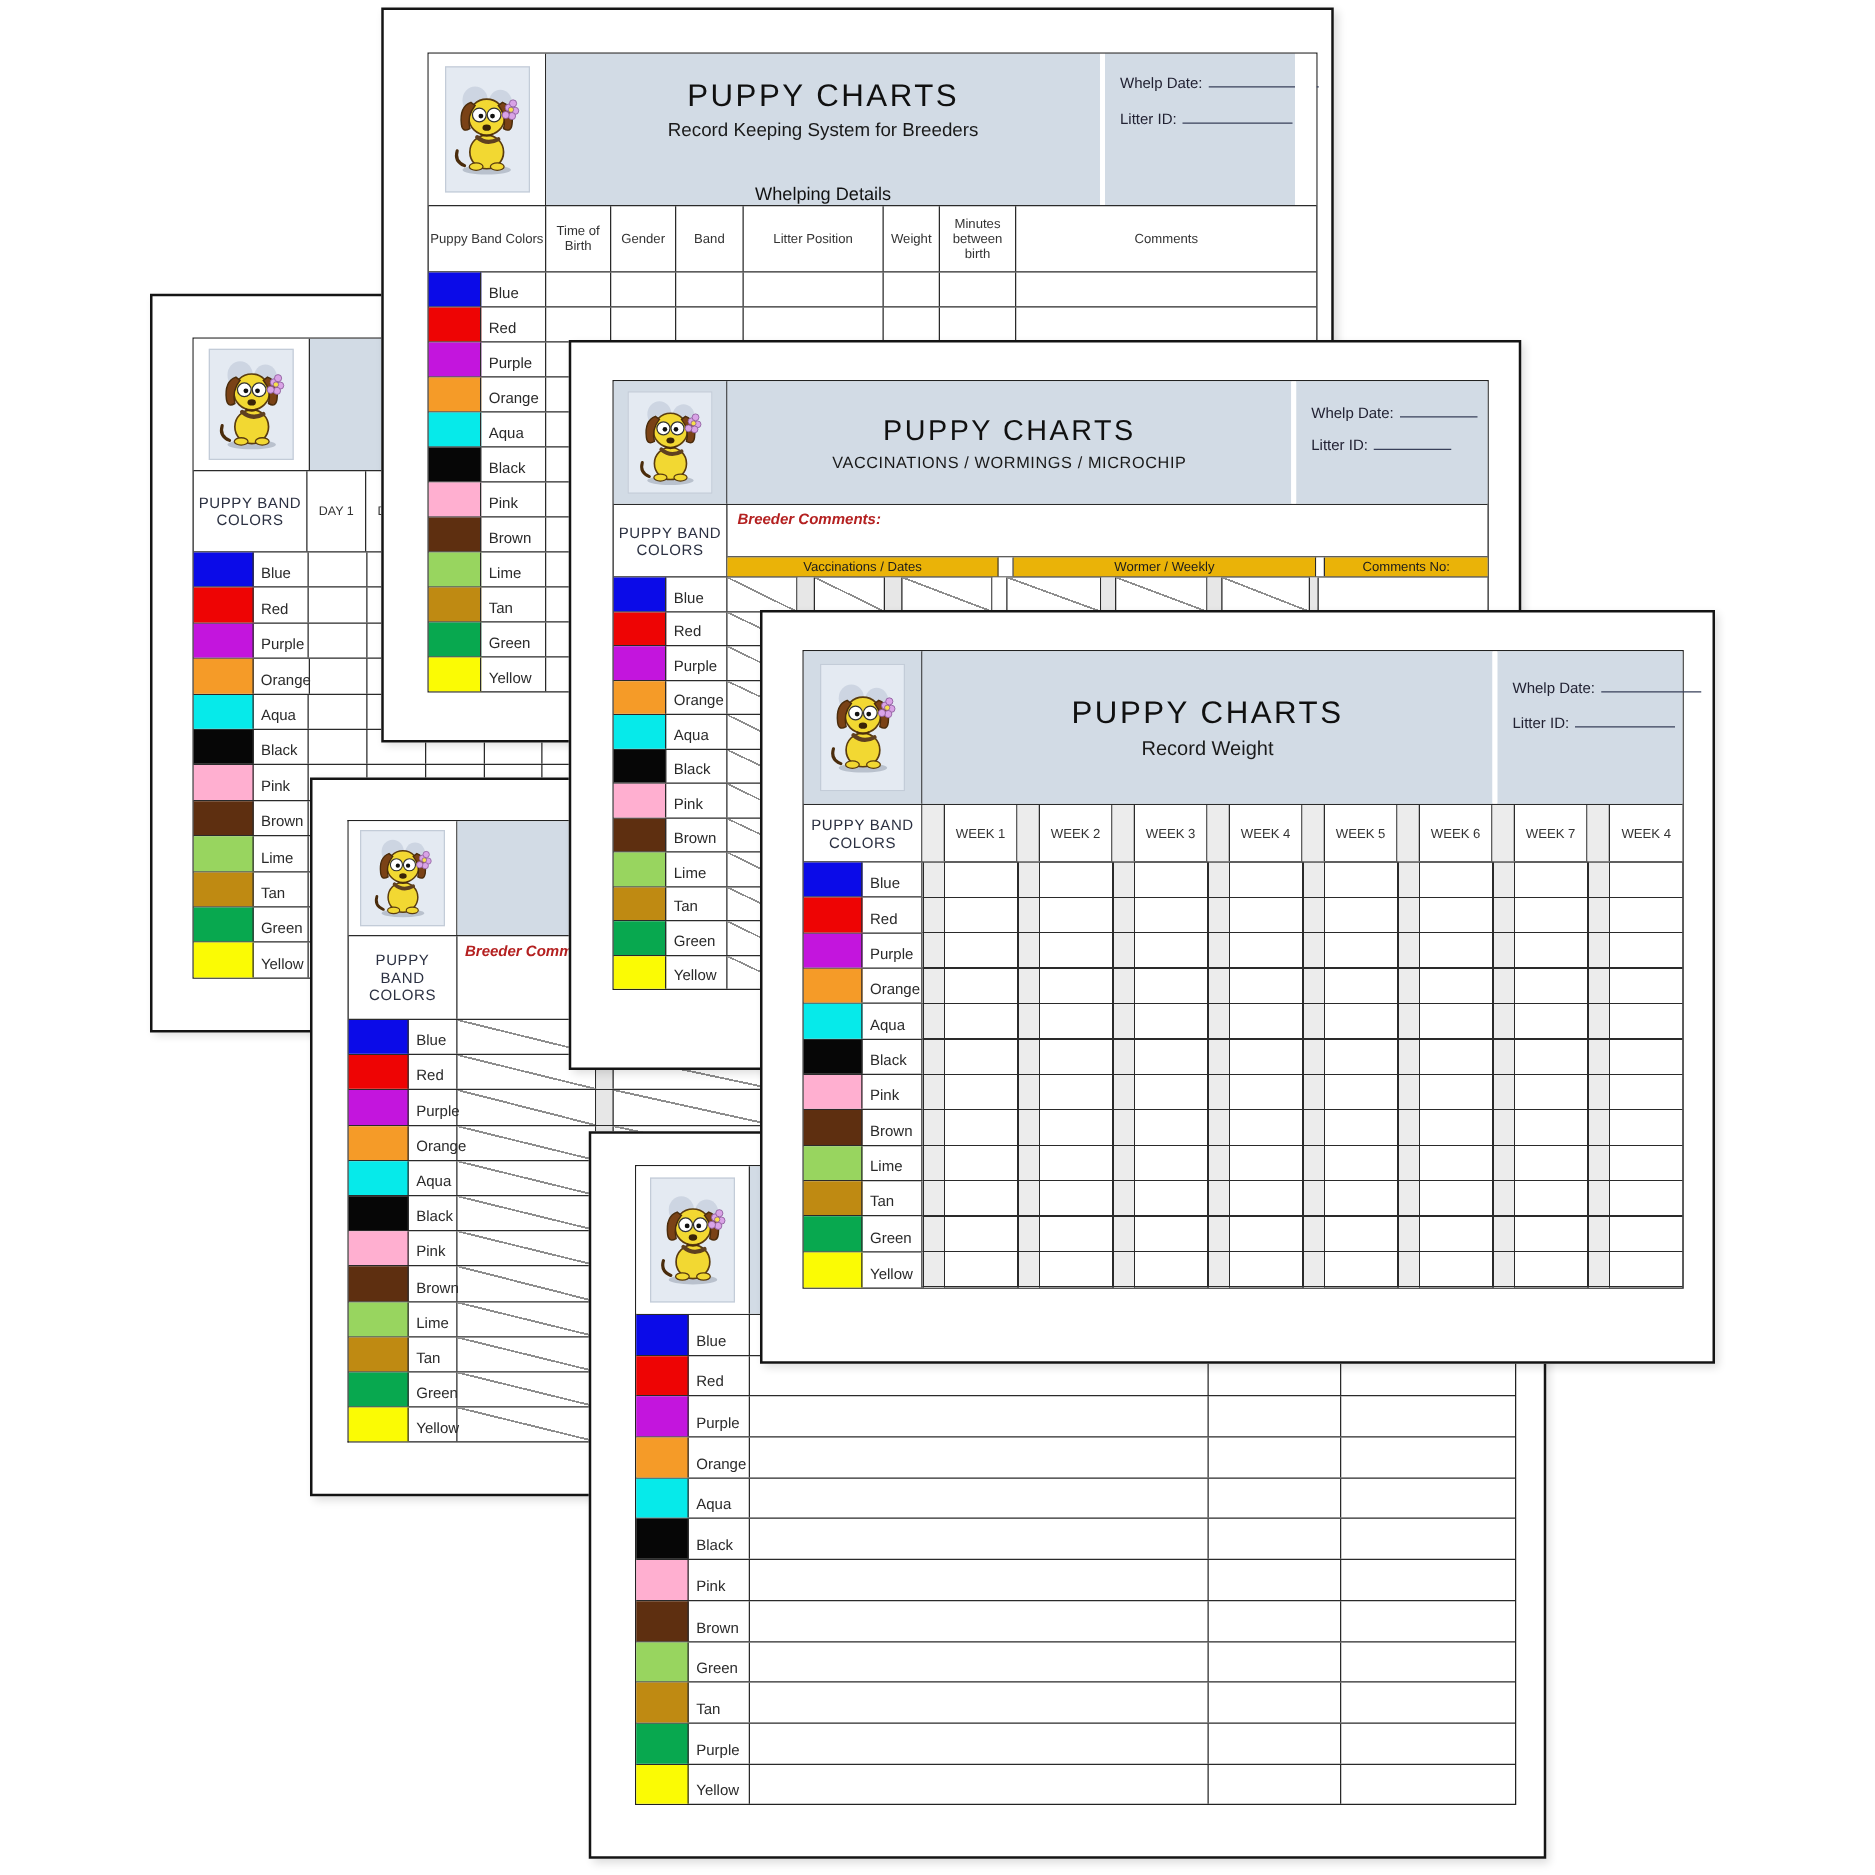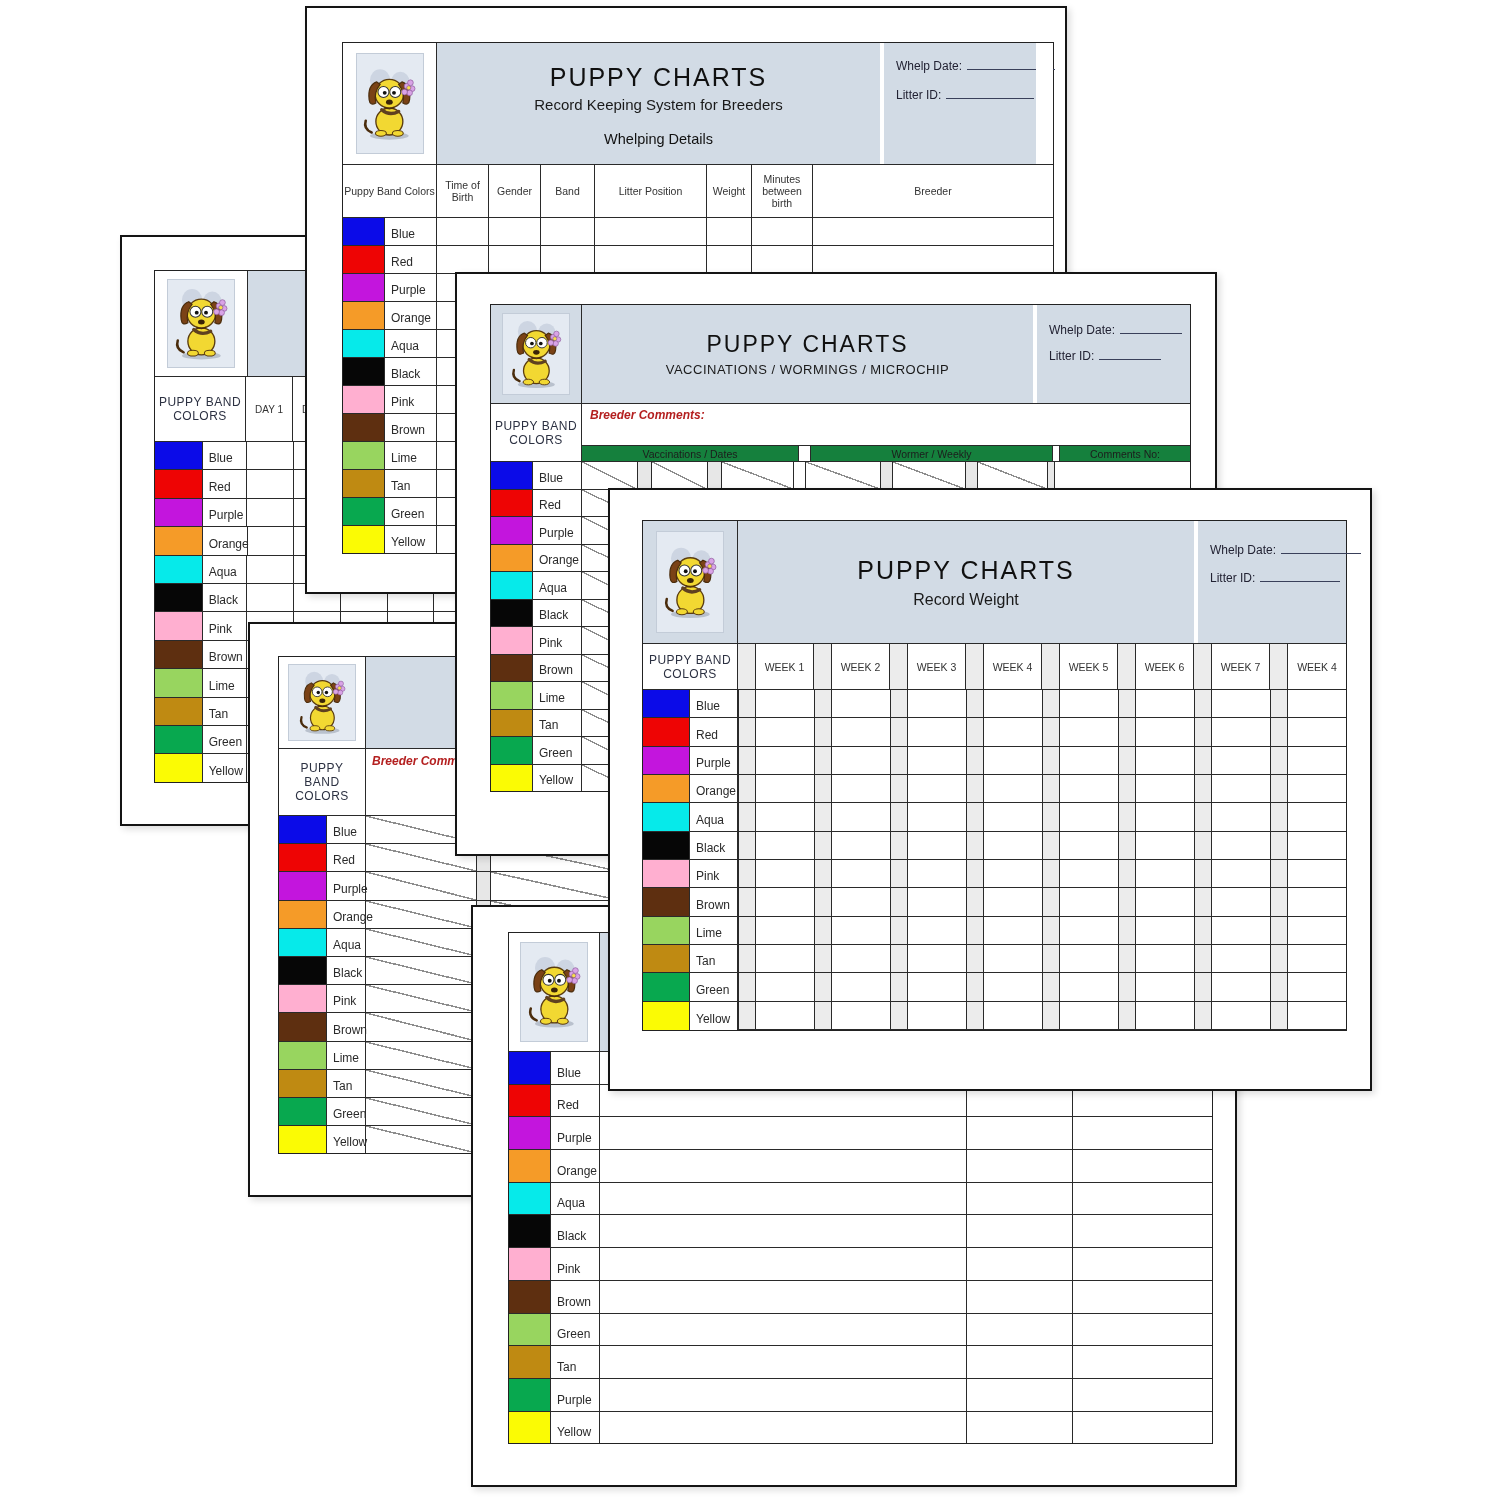--- a/index.html
+++ b/index.html
@@ -42,21 +42,21 @@
   .r2 .sw{width:48px;}
   .r2 .lb{width:45px;}
   .r2 .c{width:47px;border-right:1px solid #2a2a2a;}
 
   
   #p1{left:305px;top:6px;width:762px;height:588px;z-index:2;}
   #p1 .tbl{left:35px;top:34px;width:712px;}
   #p1 .hdr{height:121px;}
   #p1 .dogcell{width:94px;background:#fff;}
   #p1 .titlecell{padding-top:20px;}
-  #p1 .t-section{font-size:14.5px;color:#111;margin-top:auto;padding-bottom:17px;}
+  #p1 .t-section{font-size:14.5px;color:#111;margin-top:auto;padding-bottom:0;}
   #p1 .infocell{width:152px;}
   #p1 .padw{width:17px;background:#fff;}
   #p1 .ul{width:88px;}
   #p1 .colhdr{display:flex;height:53px;border-top:1px solid #2a2a2a;font-size:10.5px;color:#333;text-align:center;}
   #p1 .colhdr>div{display:flex;align-items:center;justify-content:center;border-right:1px solid #2a2a2a;padding:1px;}
   #p1 .colhdr>div:last-child{border-right:none;}
   .w94{width:94px;}.w52{width:52px;}.w54{width:54px;}.w112{width:112px;}.w45{width:45px;}.w61{width:61px;}.wfx{flex:1;}
   .r1{display:flex;height:28px;border-top:1px solid #2a2a2a;}
   .r1 .sw{width:42px;}
   .r1 .lb{width:52px;}
@@ -87,21 +87,21 @@
   #p3 .titlecell{justify-content:center;}
   #p3 .t-main{font-size:23px;}
   #p3 .t-sub{font-size:13px;letter-spacing:.5px;text-align:right;}
   #p3 .infocell{width:153px;gap:12px;padding-top:18px;}
   #p3 .ul{width:62px;}
   #p3 .mid{display:flex;height:58px;border-top:1px solid #2a2a2a;}
   #p3 .mid .bandhead{width:91px;border-right:1px solid #2a2a2a;}
   #p3 .midr{flex:1;display:flex;flex-direction:column;}
   #p3 .cmt{height:42px;padding:4px 8px;}
   #p3 .strip{height:16px;display:flex;border-top:1px solid #2a2a2a;font-size:10.5px;color:#1c1c1c;}
-  #p3 .strip .gs{background:#15803d;border-right:1px solid #2a2a2a;display:flex;align-items:center;justify-content:center;}
+  #p3 .strip .gs{background:#eab308;border-right:1px solid #2a2a2a;display:flex;align-items:center;justify-content:center;}
   #p3 .strip .sgap{background:#fff;border-right:1px solid #2a2a2a;}
   .gw217{width:217px;}.gw12{width:12px;}.gw242{width:242px;}.gw7{width:7px;}.gwfx{flex:1;border-right:none!important;}
   .r3{display:flex;height:27.5px;border-top:1px solid #2a2a2a;}
   .r3 .sw{width:42px;}
   .r3 .lb{width:49px;}
   .r3 .v56{width:56px;}
   .r3 .v72{width:72px;}
   .r3 .v75{width:75px;}
   .r3 .v73{width:73px;}
   .r3 .v70{width:70px;}
@@ -372,21 +372,21 @@
         <div class="padw"></div>
       </div>
       <div class="colhdr">
         <div class="w94">Puppy Band Colors</div>
         <div class="w52">Time of Birth</div>
         <div class="w52">Gender</div>
         <div class="w54">Band</div>
         <div class="w112">Litter Position</div>
         <div class="w45">Weight</div>
         <div class="w61">Minutes between birth</div>
-        <div class="wfx">Breeder</div>
+        <div class="wfx">Comments</div>
       </div>
       <div>
 
           <div class="r1">
             <div class="sw" style="background: rgb(11, 11, 232);"></div>
             <div class="lb">Blue</div>
             <div class="c w52"></div>
             <div class="c w52"></div>
             <div class="c w54"></div>
             <div class="c w112"></div>

